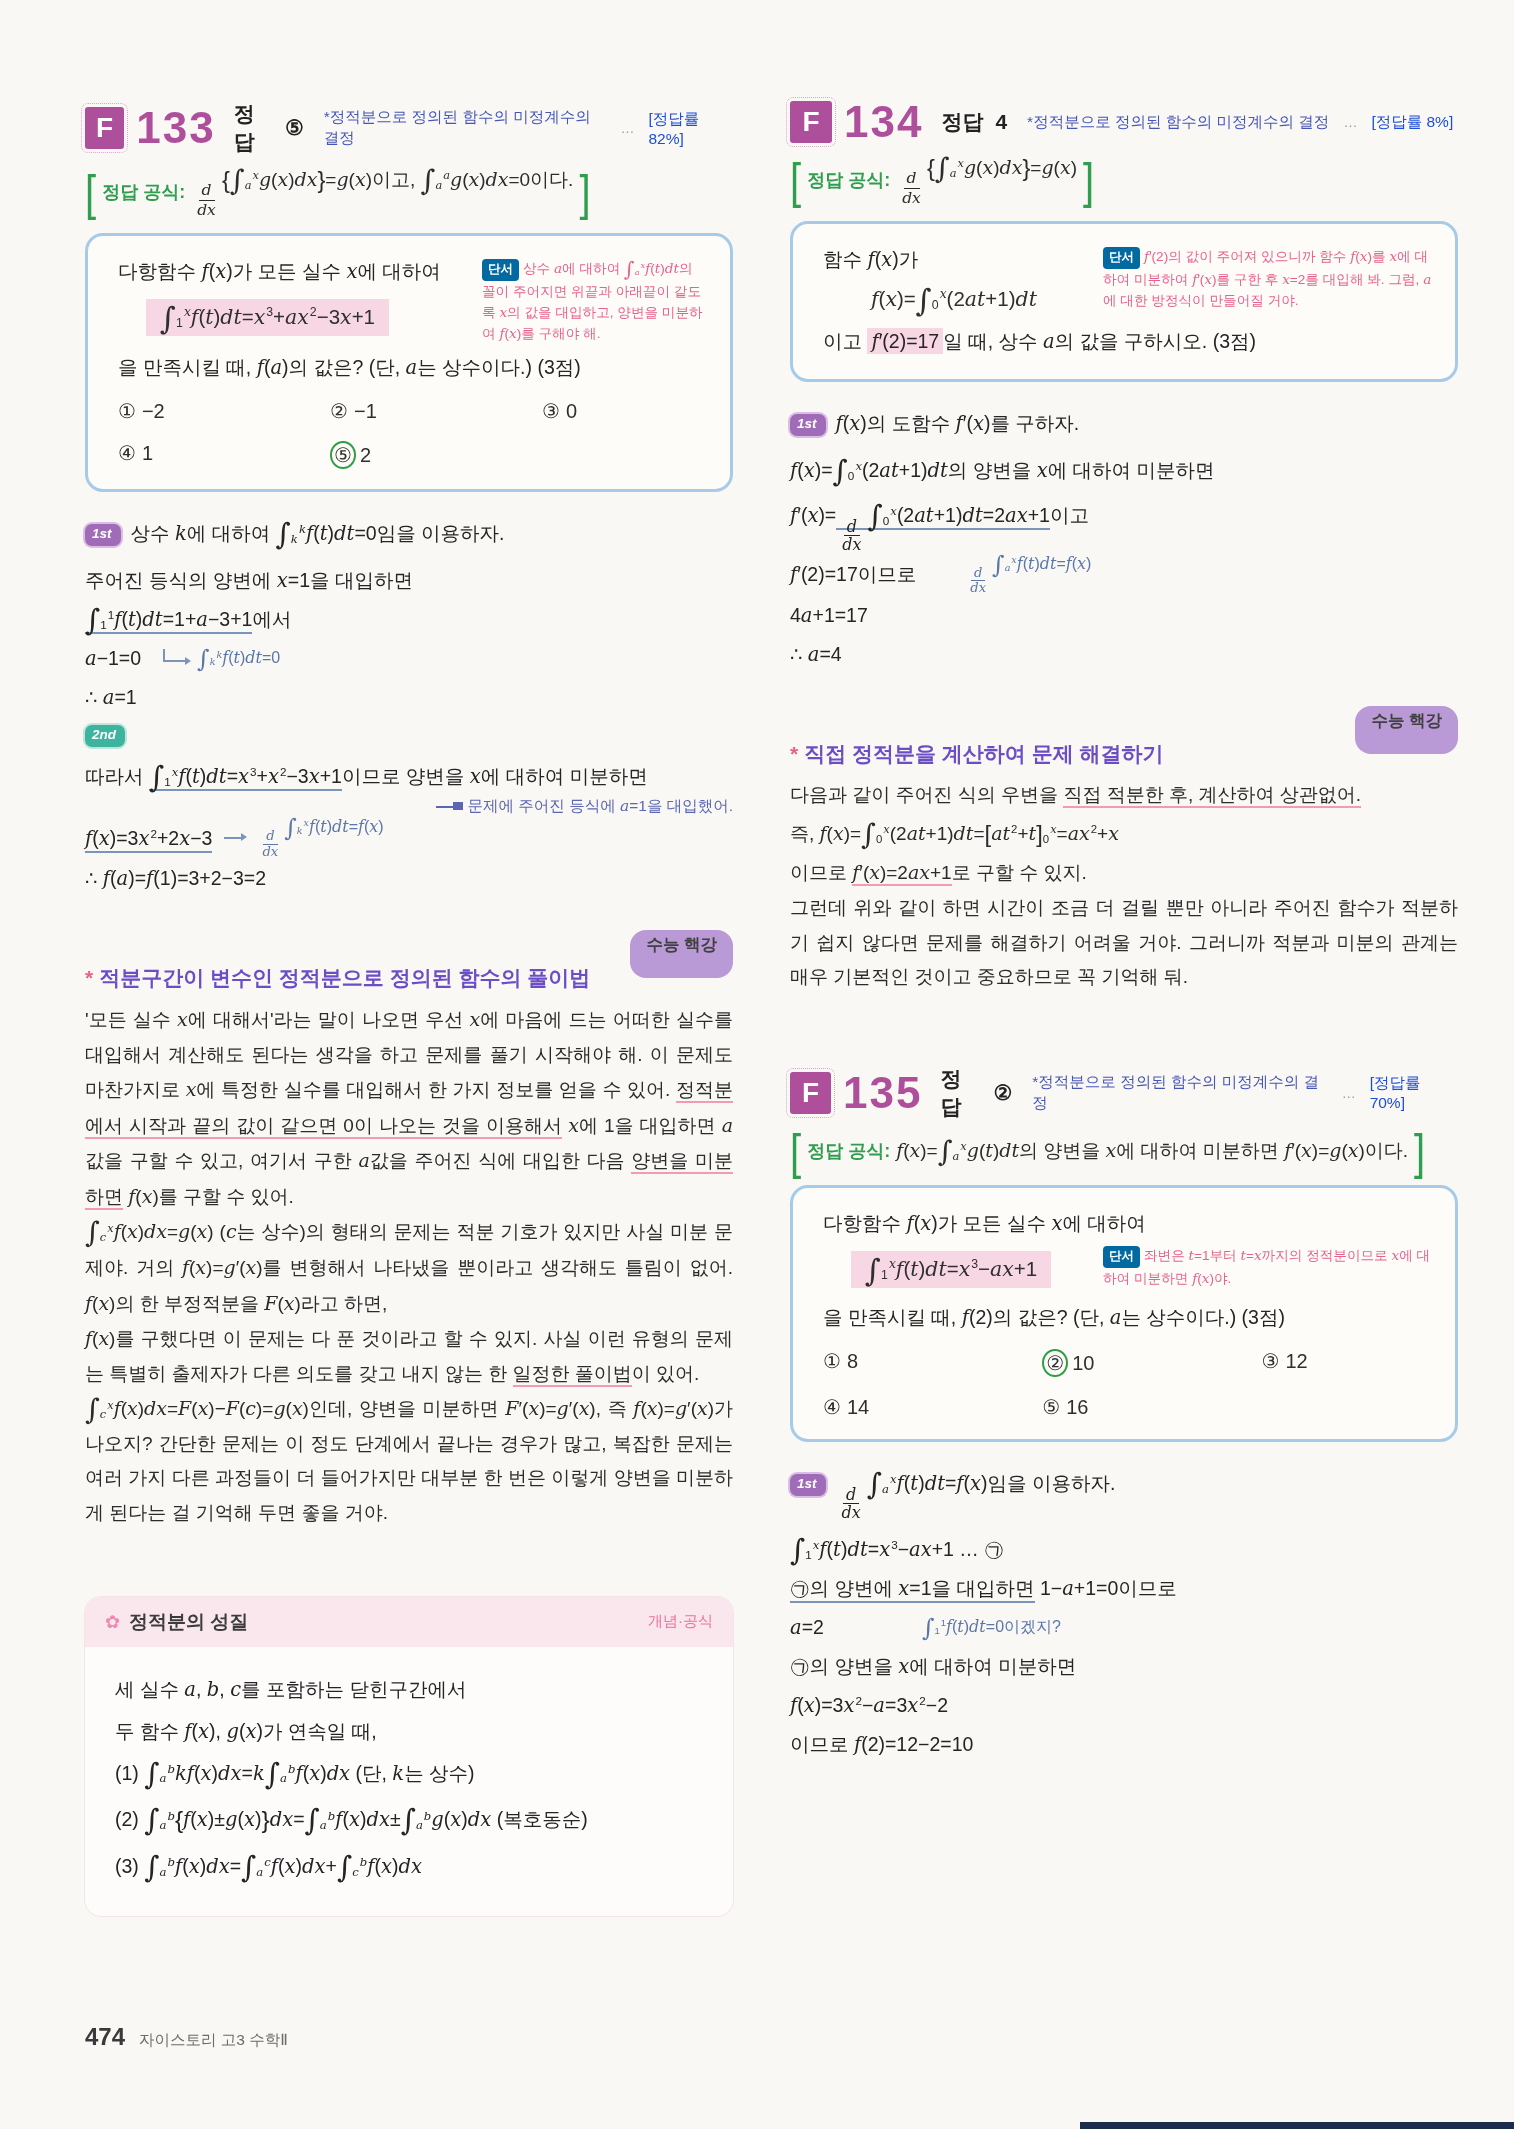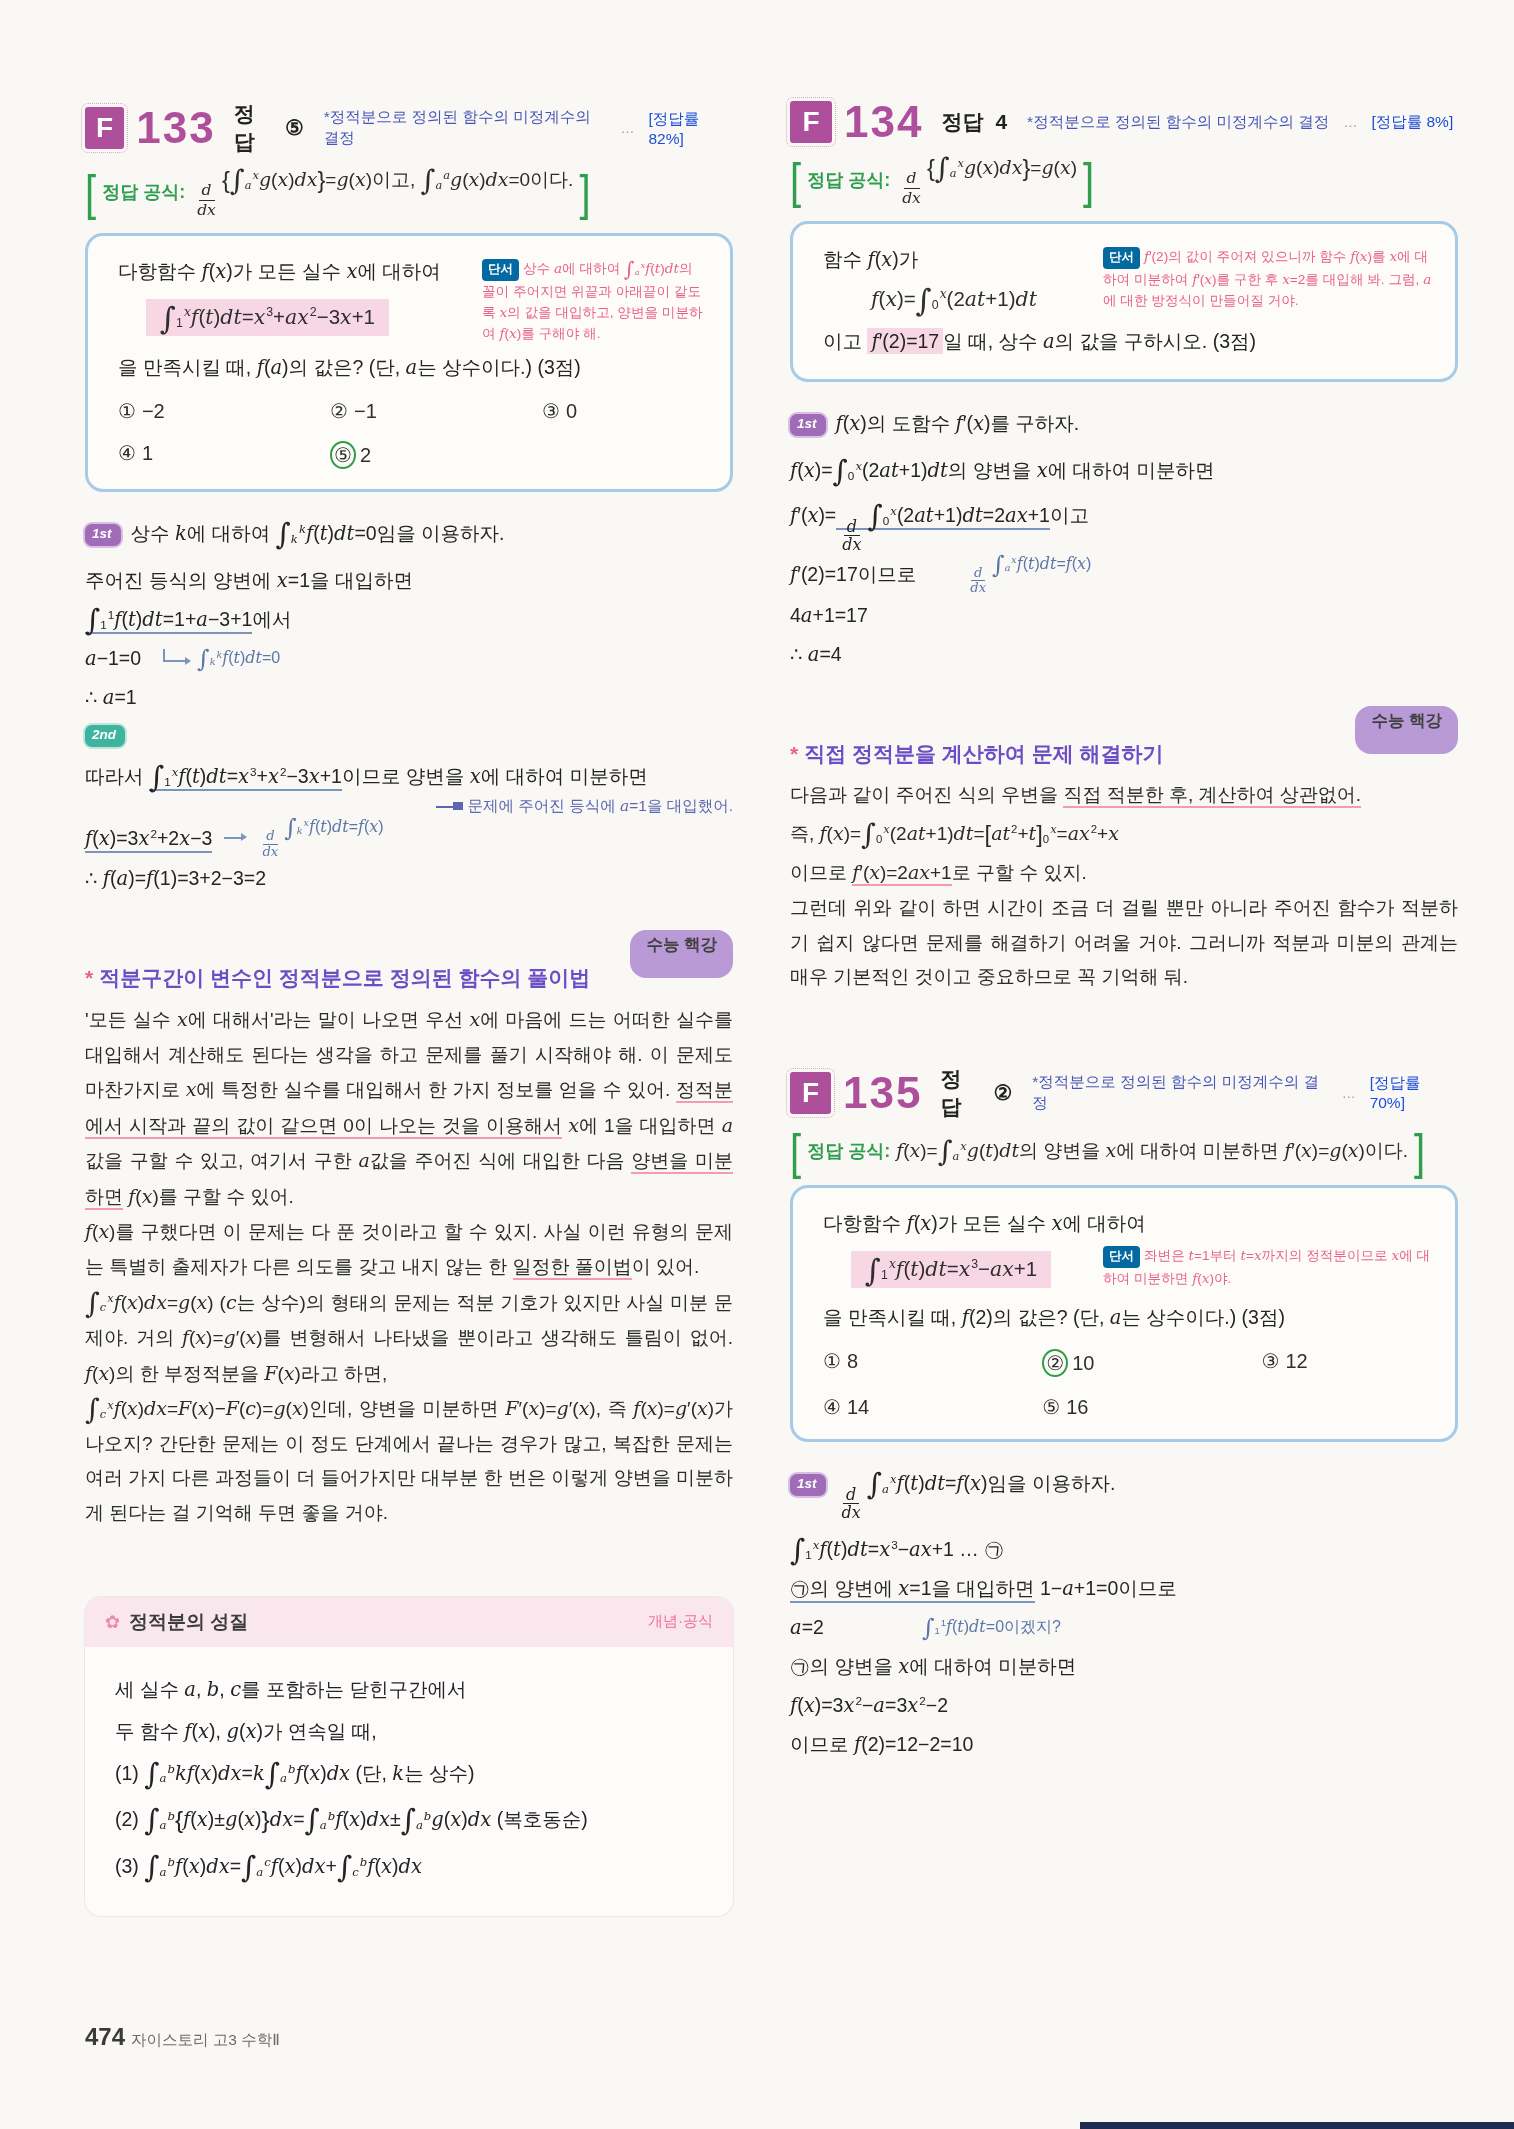--- a/index.html
+++ b/index.html
@@ -97,21 +97,21 @@
 
   
   .cbox { margin-top:66px; border-radius:16px; background:#fefbfb; box-shadow:0 0 0 1px #f3e4e9; overflow:hidden; }
   .cbox-head { background:#fae7ee; display:flex; align-items:center; padding:12px 20px; }
   .flower { color:#ef8ab0; font-size:18px; margin-right:9px; }
   .cbox-title { font-weight:700; font-size:19px; color:#3c3c3c; flex:1; }
   .cbox-tag { color:#ee6f9d; font-size:15px; }
   .cbox-body { padding:22px 26px 28px 30px; font-size:19.5px; line-height:2.1; color:#242424; }
 
   
-  #footer { position:absolute; left:85px; top:2023px; display:flex; align-items:baseline; gap:6px; }
+  #footer { position:absolute; left:85px; top:2023px; display:flex; align-items:baseline; gap:14px; }
   #footer .pnum { font-size:24px; font-weight:700; color:#3a3a3a; }
   #footer .ptitle { font-size:15.5px; color:#6b6b6b; }
   #bottombar { position:absolute; left:1080px; right:0; bottom:0; height:7px; background:#1d2c4e; }
 
   .mt6{margin-top:6px} .mt10{margin-top:10px} .gap70{height:70px}
 </style>
 </head>
 <body>
 
 <div id="page">
@@ -187,22 +187,22 @@
               <span class="fd"><i>d</i><i>x</i></span>
             </span><span class="int">∫</span><sub><i>k</i></sub><sup><i>x</i></sup><i>f</i>(<i>t</i>)<i>d</i><i>t</i>=<i>f</i>(<i>x</i>)</span>
       </div>
       <div class="sline m">∴ <i>f</i>(<i>a</i>)=<i>f</i>(1)=3+2−3=2</div>
     </div>
 
     <div class="haek">
       <span class="pill">수능 핵강</span>
       <div class="htitle"><span class="hstar">*</span><span>적분구간이 변수인 정적분으로 정의된 함수의 풀이법</span></div>
       <p class="hp m"><span>'모든 실수 <i>x</i>에 대해서'라는 말이 나오면 우선 <i>x</i>에 마음에 드는 어떠한 실수를 대입해서 계산해도 된다는 생각을 하고 문제를 풀기 시작해야 해. 이 문제도 마찬가지로 <i>x</i>에 특정한 실수를 대입해서 한 가지 정보를 얻을 수 있어. </span><span class="pu">정적분에서 시작과 끝의 값이 같으면 0이 나오는 것을 이용해서</span><span> <i>x</i>에 1을 대입하면 <i>a</i>값을 구할 수 있고, 여기서 구한 <i>a</i>값을 주어진 식에 대입한 다음 </span><span class="pu">양변을 미분하면</span><span> <i>f</i>(<i>x</i>)를 구할 수 있어.</span></p>
+      <p class="hp m"><span class="int">∫</span><sub><i>c</i></sub><sup><i>x</i></sup><i>f</i>(<i>x</i>)<i>d</i><i>x</i>=<i>g</i>(<i>x</i>) (<i>c</i>는 상수)의 형태의 문제는 적분 기호가 있지만 사실 미분 문제야. 거의 <i>f</i>(<i>x</i>)=<i>g</i>′(<i>x</i>)를 변형해서 나타냈을 뿐이라고 생각해도 틀림이 없어. <i>f</i>(<i>x</i>)의 한 부정적분을 <i>F</i>(<i>x</i>)라고 하면,</p>
       <p class="hp m"><span><i>f</i>(<i>x</i>)를 구했다면 이 문제는 다 푼 것이라고 할 수 있지. 사실 이런 유형의 문제는 특별히 출제자가 다른 의도를 갖고 내지 않는 한 </span><span class="pu">일정한 풀이법</span><span>이 있어.</span></p>
-      <p class="hp m"><span class="int">∫</span><sub><i>c</i></sub><sup><i>x</i></sup><i>f</i>(<i>x</i>)<i>d</i><i>x</i>=<i>g</i>(<i>x</i>) (<i>c</i>는 상수)의 형태의 문제는 적분 기호가 있지만 사실 미분 문제야. 거의 <i>f</i>(<i>x</i>)=<i>g</i>′(<i>x</i>)를 변형해서 나타냈을 뿐이라고 생각해도 틀림이 없어. <i>f</i>(<i>x</i>)의 한 부정적분을 <i>F</i>(<i>x</i>)라고 하면,</p>
       <p class="hp m"><span class="int">∫</span><sub><i>c</i></sub><sup><i>x</i></sup><i>f</i>(<i>x</i>)<i>d</i><i>x</i>=<i>F</i>(<i>x</i>)−<i>F</i>(<i>c</i>)=<i>g</i>(<i>x</i>)인데, 양변을 미분하면 <i>F</i>′(<i>x</i>)=<i>g</i>′(<i>x</i>), 즉 <i>f</i>(<i>x</i>)=<i>g</i>′(<i>x</i>)가 나오지? 간단한 문제는 이 정도 단계에서 끝나는 경우가 많고, 복잡한 문제는 여러 가지 다른 과정들이 더 들어가지만 대부분 한 번은 이렇게 양변을 미분하게 된다는 걸 기억해 두면 좋을 거야.</p>
     </div>
 
     <div class="cbox">
       <div class="cbox-head">
         <span class="flower">✿</span>
         <span class="cbox-title">정적분의 성질</span>
         <span class="cbox-tag">개념·공식</span>
       </div>
       <div class="cbox-body m">

